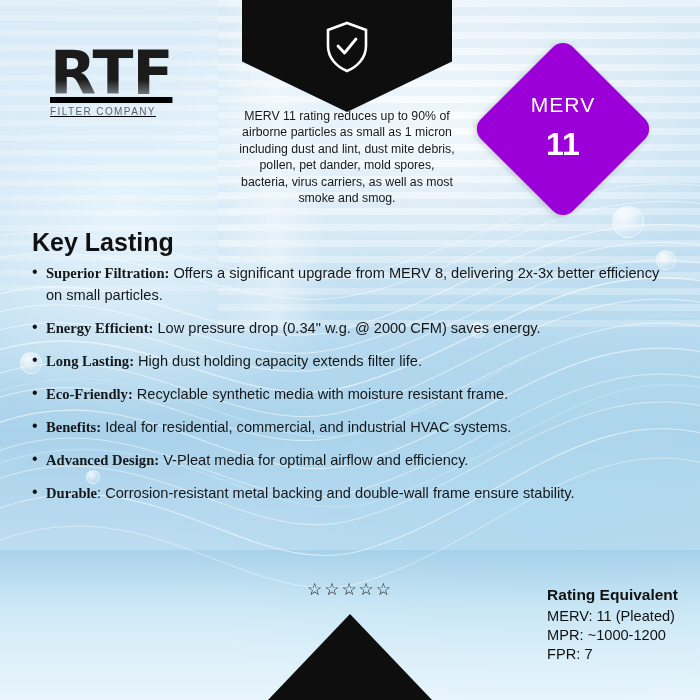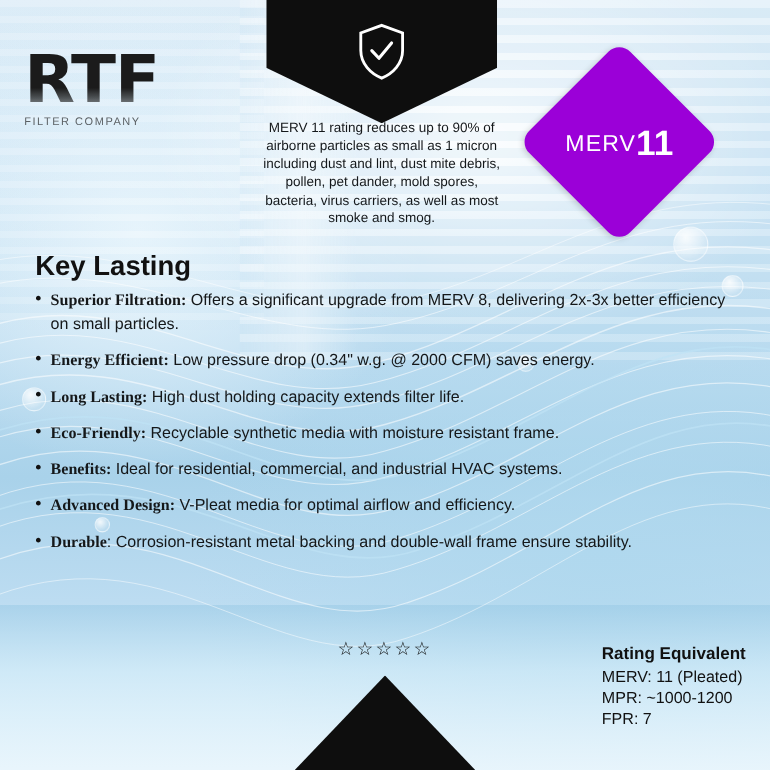--- a/index.html
+++ b/index.html
@@ -102,23 +102,24 @@
     color: #111;
     font-size: 17px;
     letter-spacing: 2px;
     z-index: 4;
     white-space: nowrap;
   }
 
   
   .logo {
     position: absolute;
-    left: 22px;
+    left: 50px;
     top: 44px;
     z-index: 5;
+    text-decoration: underline;
   }
   .logo-mark {
     font-family: "DejaVu Sans", sans-serif;
     font-weight: bold;
     font-size: 60px;
     line-height: 58px;
     letter-spacing: -1px;
     color: #111;
     background: linear-gradient(180deg, #1b1b1b 0%, #1b1b1b 62%, rgba(27,27,27,0.35) 100%);
     -webkit-background-clip: text;
@@ -165,21 +166,21 @@
     margin-top: -65px;
     background: #9b00d8;
     border-radius: 14px;
     transform: rotate(45deg);
     box-shadow: 0 2px 6px rgba(0,0,0,0.18);
   }
   .merv-text {
     position: absolute;
     inset: 0;
     display: flex;
-    flex-direction: row;
+    flex-direction: column;
     align-items: center;
     justify-content: center;
     color: #fff;
     font-family: "Liberation Sans", sans-serif;
   }
   .merv-word {
     font-size: 21px;
     letter-spacing: 1px;
     font-weight: normal;
     margin-top: 4px;

